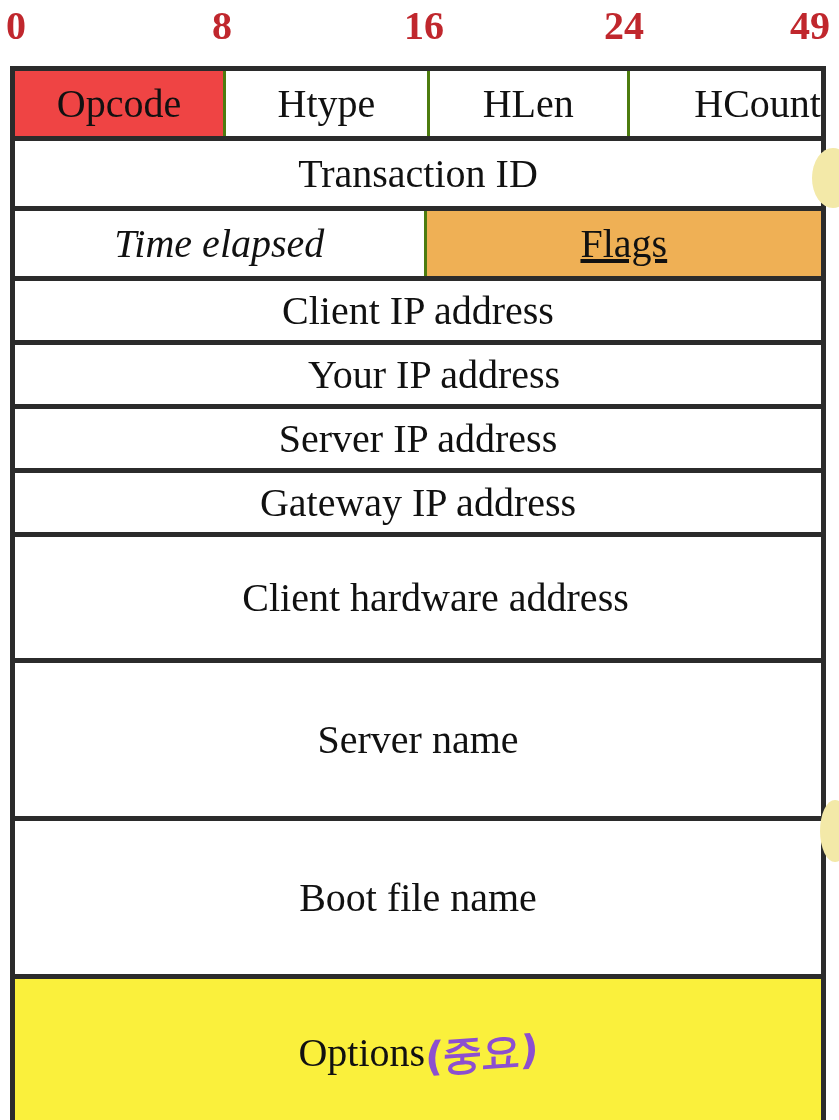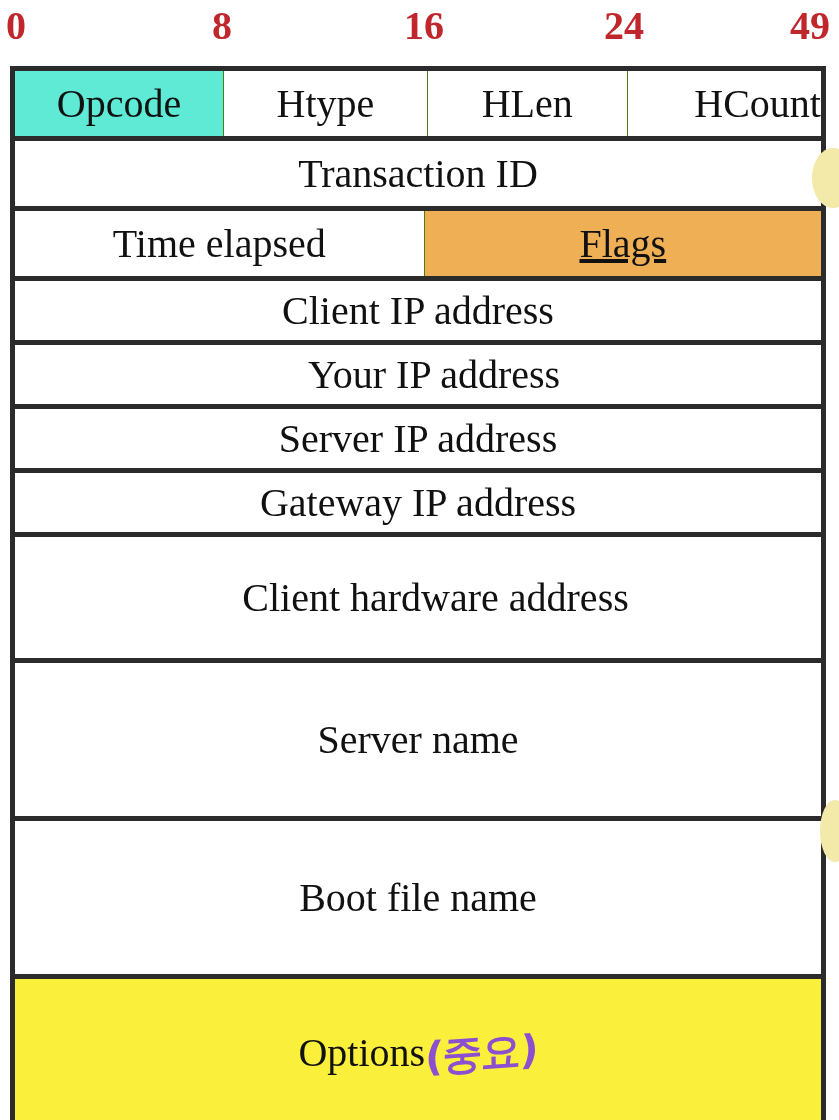--- a/index.html
+++ b/index.html
@@ -71,24 +71,24 @@
     align-items: center;
     justify-content: center;
     font-size: 40px;
     color: #111111;
     line-height: 1.05;
     text-align: center;
     background: #ffffff;
     overflow: hidden;
     white-space: nowrap;
   }
-  .fcell + .fcell { border-left: 1px solid #4d7c0f; }
-
-  
-  .fill-blue   { background: #5eead4; }
+  .fcell + .fcell { border-left: 3px solid #4d7c0f; }
+
+  
+  .fill-blue   { background: #ef4444; }
   .fill-orange { background: #efb055; }
   .fill-yellow { background: #faf03c; }
 
   
   .h-word   { height: 70px; }
   .h-tall   { height: 64px; }
   .h-block  { height: 126px; padding-left: 35px; }
   .h-block2 { height: 158px; }
   .h-opts   { height: 148px; }
 
@@ -158,21 +158,21 @@
       </div>
     </div>
 
     <div class="frow h-word">
       <div class="fcell" style="width:100%;">
         <span>Transaction ID</span>
       </div>
     </div>
 
     <div class="frow h-word">
-      <div class="fcell" style="width:50.7%;">
+      <div class="fcell" style="width:50.7%;font-style:italic;">
         <span>Time elapsed</span>
       </div>
       <div class="fcell fill-orange" style="width:49.3%;text-decoration:underline;">
         <span>Flags</span>
       </div>
     </div>
 
     <div class="frow h-tall">
       <div class="fcell" style="width:100%;">
         <span>Client IP address</span>

